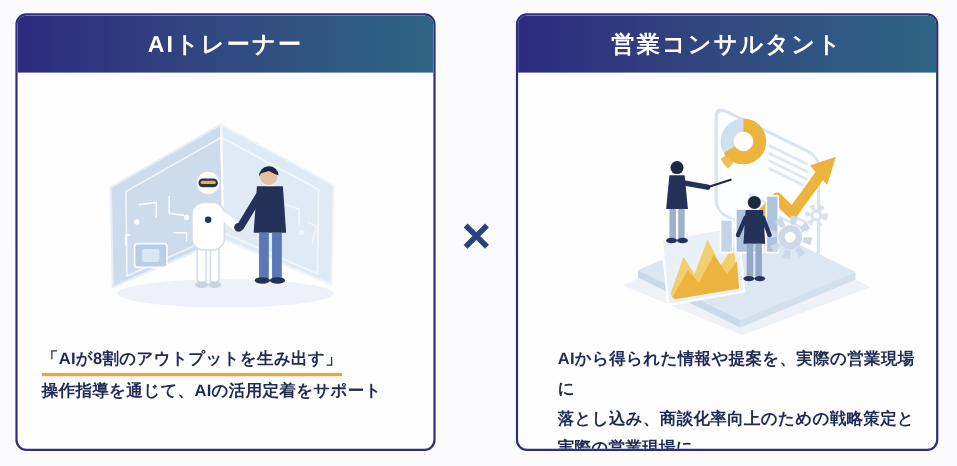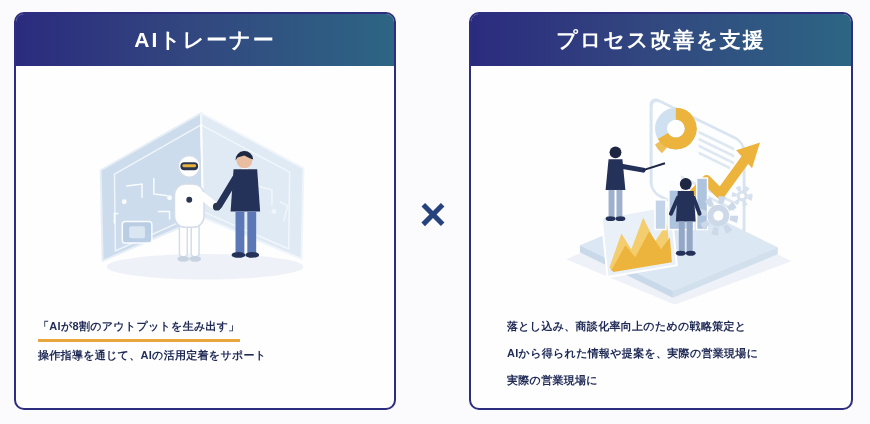--- a/index.html
+++ b/index.html
@@ -32,21 +32,21 @@
   }
 
   .card-illustration {
     height:238px; flex:0 0 238px;
     display:flex; align-items:center; justify-content:center;
   }
   .card-illustration svg { width:100%; height:100%; }
 
   .card-text {
     padding:9px 14px 16px 22px;
-    font-size:11px; font-weight:bold; color:#1f2a55;
+    font-size:15px; font-weight:bold; color:#1f2a55;
     line-height:27px; letter-spacing:0.3px;
   }
   .card-right .card-text { padding-left:36px; padding-right:14px; }
   .desc-line { display:block; }
   .hl {
     display:inline-block;
     border-bottom:3px solid #e8a63c;
     padding-bottom:1px;
     line-height:23px;
   }
@@ -128,21 +128,21 @@
     <div class="card-text">
       <span class="desc-line"><span class="hl">「AIが8割のアウトプットを生み出す」</span></span>
       <span class="desc-line">操作指導を通じて、AIの活用定着をサポート</span>
     </div>
   </div>
 
   <div class="x-sep">×</div>
 
   <div class="card card-right">
     <div class="card-header">
-      <span class="card-title">プロセス改善を支援</span>
+      <span class="card-title">営業コンサルタント</span>
     </div>
 
     <div class="card-illustration">
       <svg viewBox="0 0 384 238">
 
         <polygon points="96,194 216,142 324,196 206,240" fill="#eef2f8"></polygon>
 
         <g transform="translate(182,30) skewY(26)">
           <rect x="0" y="0" width="94" height="96" rx="9" fill="#fdfeff" stroke="#d8e4f0" stroke-width="3"></rect>
           <g stroke="#dfe8f2" stroke-width="3">
@@ -214,19 +214,19 @@
           <line x1="225" y1="132" x2="231" y2="148" stroke="#243158" stroke-width="4" stroke-linecap="round"></line>
           <rect x="210" y="156" width="6" height="30" fill="#93a7c6"></rect>
           <rect x="218" y="156" width="6" height="30" fill="#93a7c6"></rect>
           <ellipse cx="212" cy="188" rx="5" ry="2.5" fill="#243158"></ellipse>
           <ellipse cx="222" cy="188" rx="5" ry="2.5" fill="#243158"></ellipse>
         </g>
       </svg>
     </div>
 
     <div class="card-text">
+      <span class="desc-line">AIから得られた情報や提案を、実際の営業現場に</span>
       <span class="desc-line">落とし込み、商談化率向上のための戦略策定と</span>
-      <span class="desc-line">AIから得られた情報や提案を、実際の営業現場に</span>
       <span class="desc-line">実際の営業現場に</span>
     </div>
   </div>
 
 </div>
 
 </body></html>

